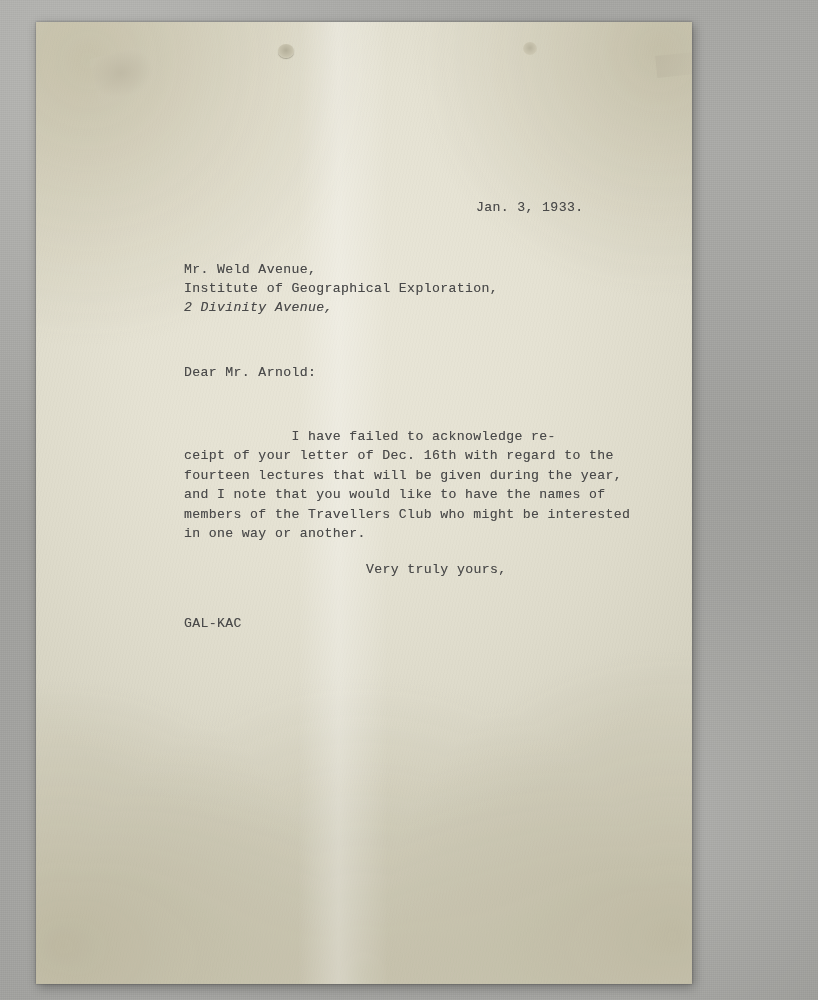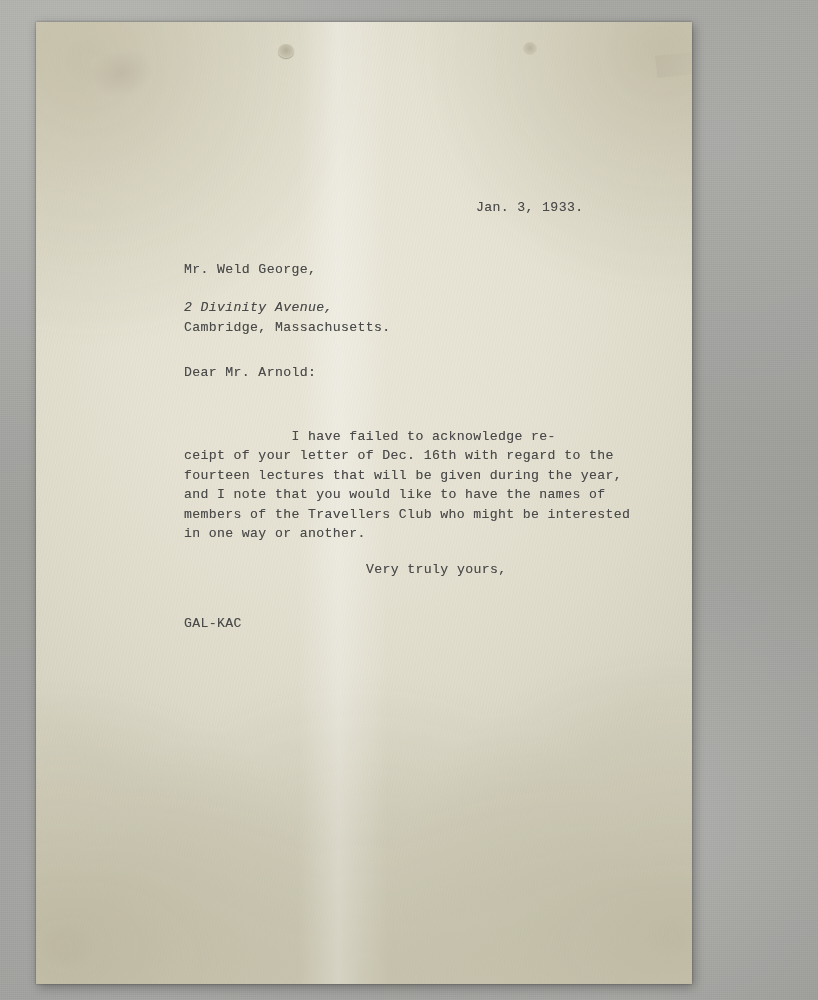--- a/index.html
+++ b/index.html
@@ -154,23 +154,23 @@
 
   <div class="punch" id="smudge-left"></div>
   <div class="punch" id="punch-left"></div>
   <div class="punch" id="punch-right"></div>
   <div class="punch" id="smudge-right"></div>
 
   <div id="typed">
 
     <div class="tline" id="date-line">Jan. 3, 1933.</div>
 
-    <div class="tline" id="addr-1">Mr. Weld George,</div>
+    <div class="tline" id="addr-1">Mr. Weld Avenue,</div>
+    <div class="tline" id="addr-2">Institute of Geographical Exploration,</div>
     <div class="tline" id="addr-3">2 Divinity Avenue,</div>
-    <div class="tline" id="addr-4">Cambridge, Massachusetts.</div>
 
     <div class="tline" id="salutation">Dear Mr. Arnold:</div>
 
     <div class="tline" id="para1">             I have failed to acknowledge re-
 ceipt of your letter of Dec. 16th with regard to the
 fourteen lectures that will be given during the year,
 and I note that you would like to have the names of
 members of the Travellers Club who might be interested
 in one way or another.</div>
 

